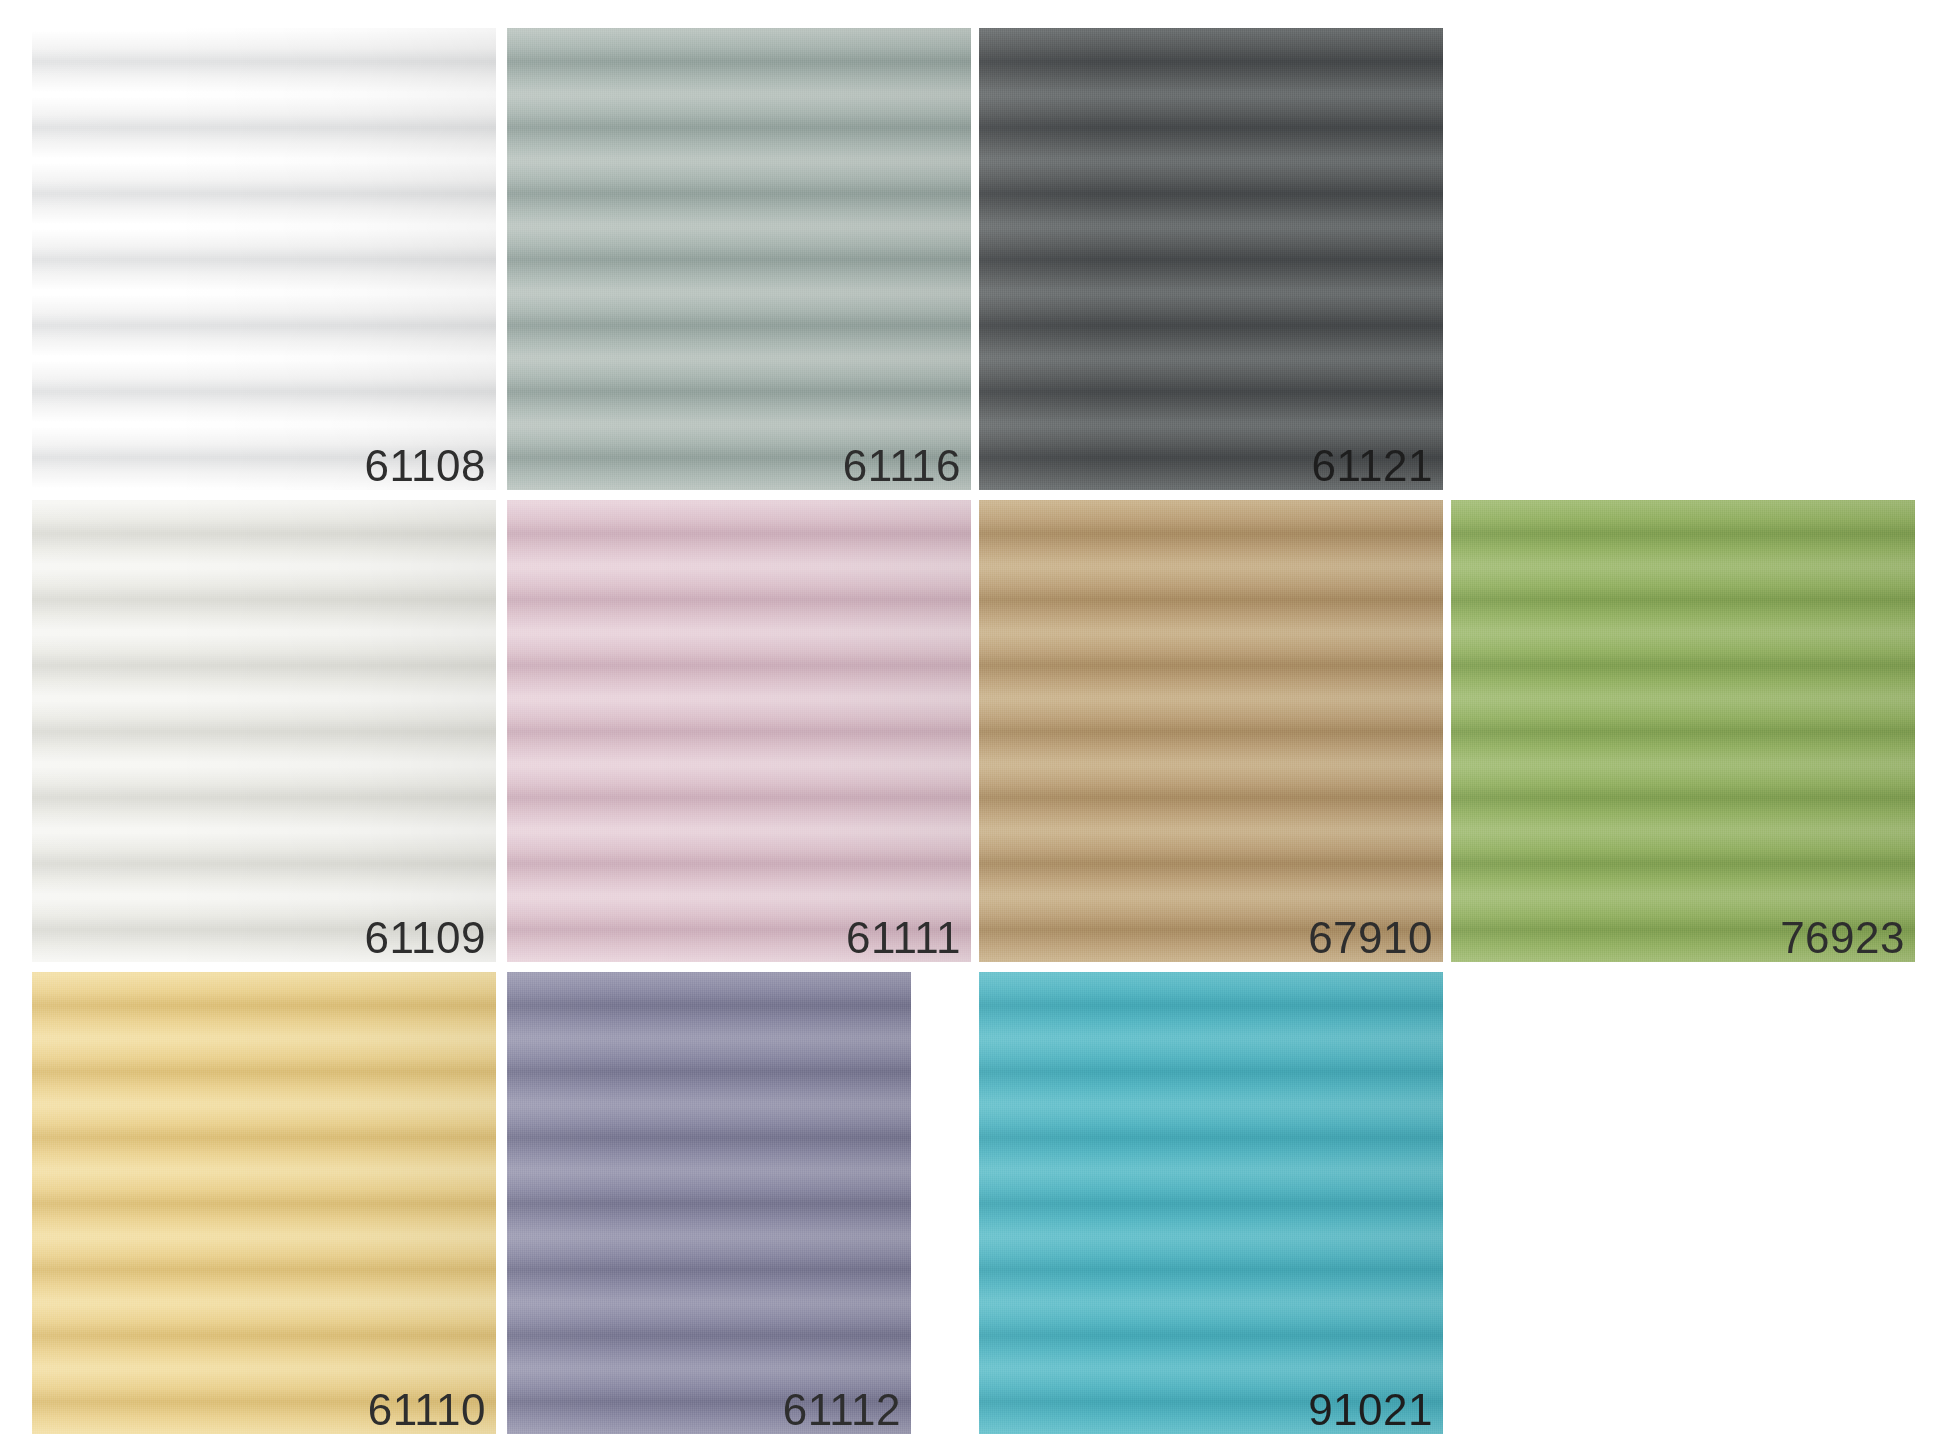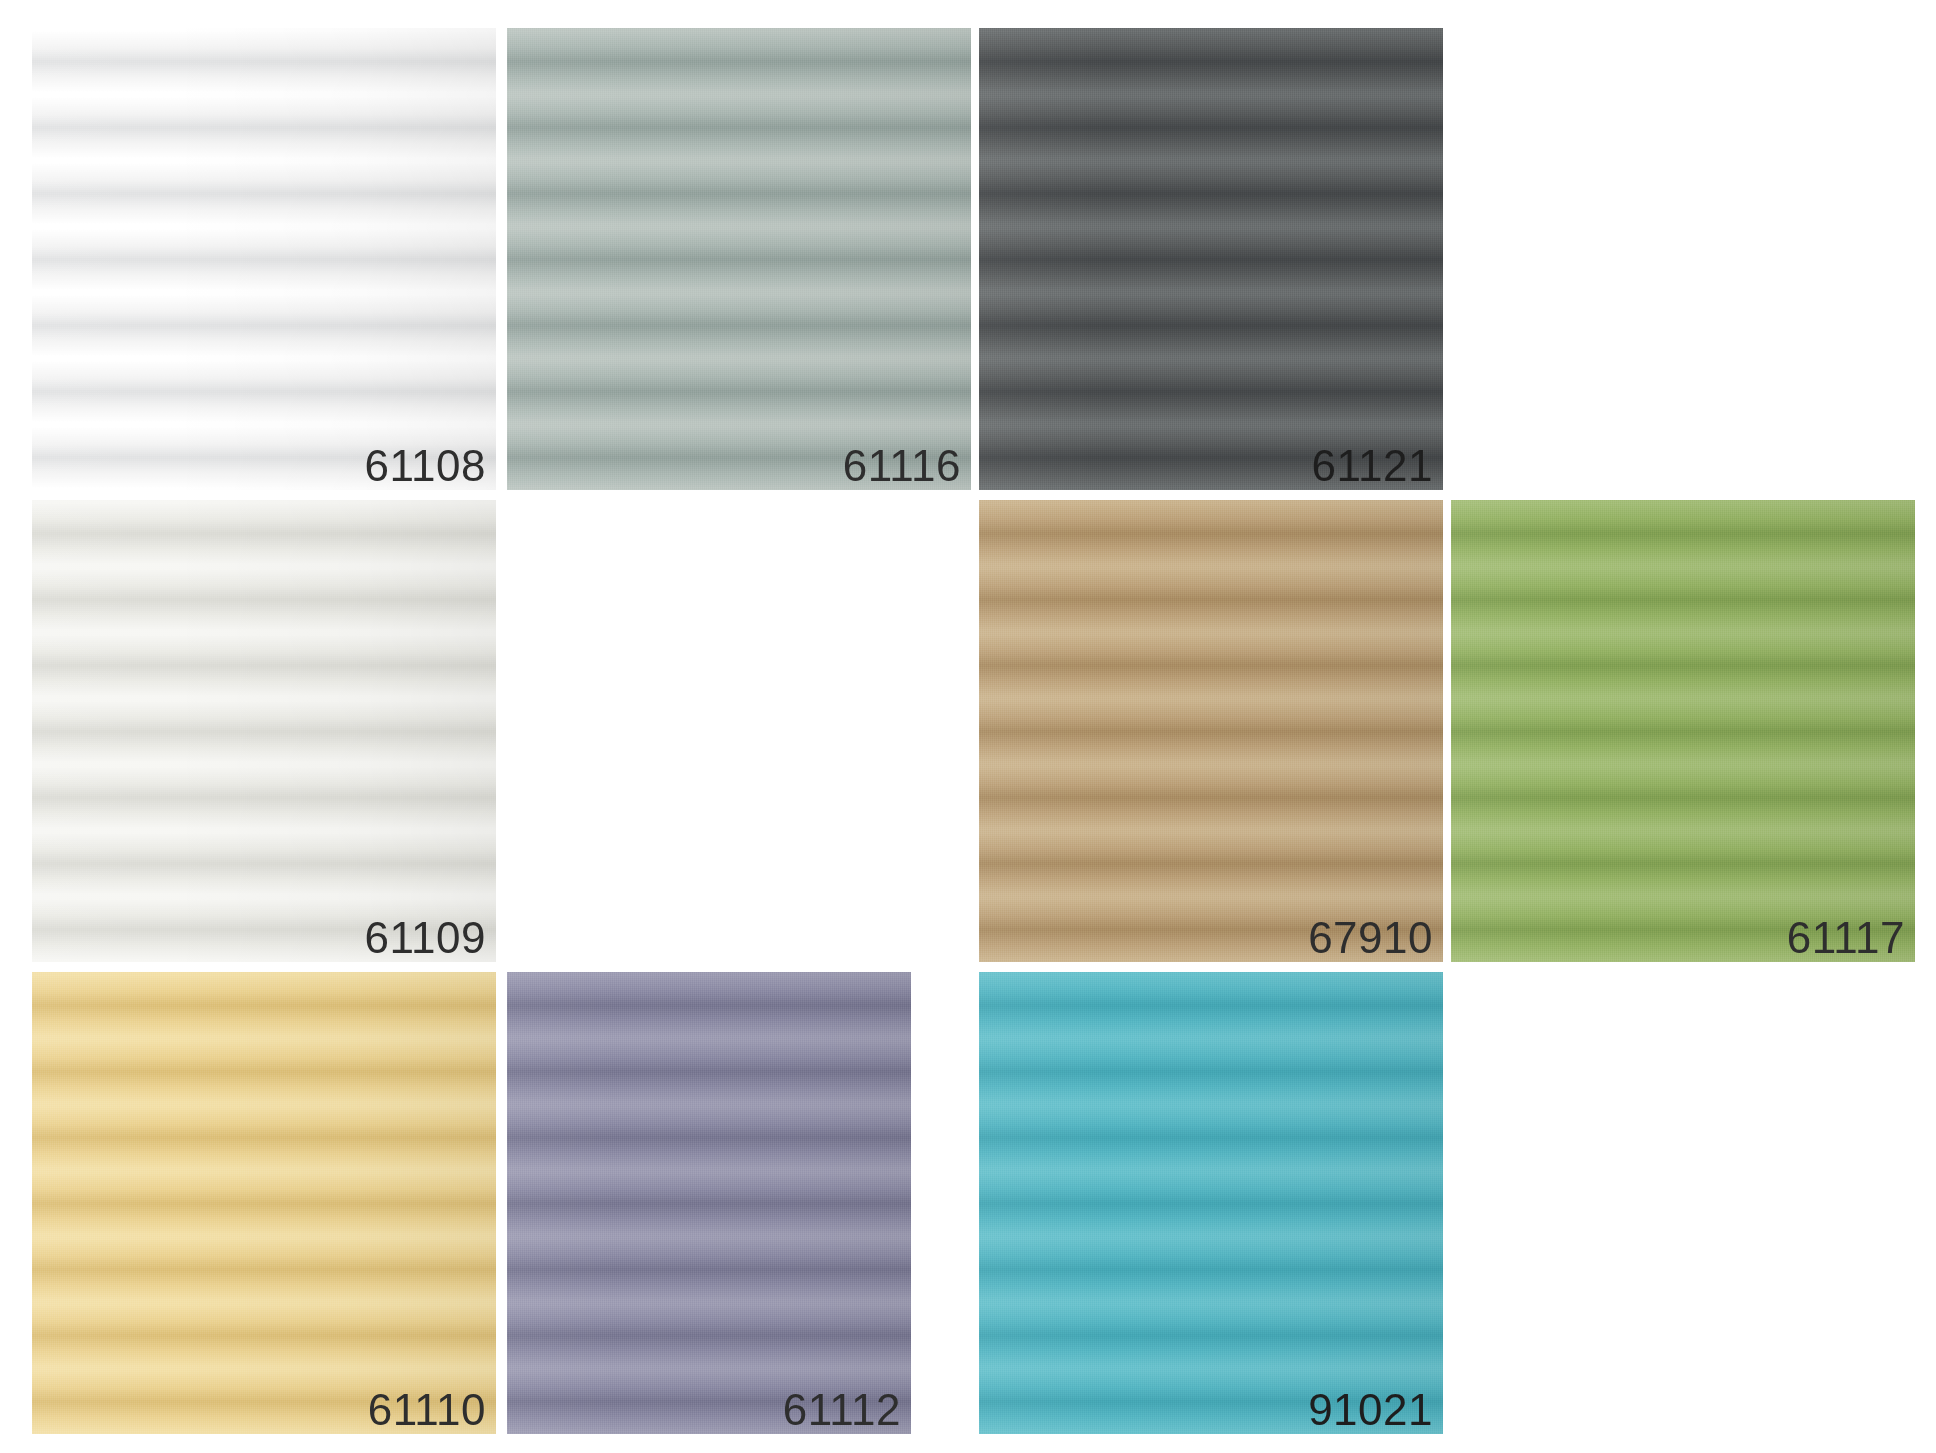--- a/index.html
+++ b/index.html
@@ -109,33 +109,40 @@
       <div class="sheen"></div>
       <div class="swatch-label" style="color: rgb(30, 30, 30);">61121</div>
     </div>
     <div class="swatch" style="left: 32px; top: 500px; width: 464px; height: 462px;">
       <div class="fabric-base" style="background: rgb(235, 235, 230);"></div>
       <div class="pleats" style="background-image: repeating-linear-gradient(rgb(247, 247, 244) 0px, rgb(247, 247, 244) 3px, rgb(235, 235, 230) 19.8px, rgb(220, 220, 214) 33px, rgb(220, 220, 214) 34.32px, rgb(235, 235, 230) 48.84px, rgb(247, 247, 244) 64.02px, rgb(247, 247, 244) 66px); background-size: 100% 66px;"></div>
       <div class="weave"></div>
       <div class="sheen"></div>
       <div class="swatch-label" style="color: rgb(46, 46, 46);">61109</div>
     </div>
+    <div class="swatch" style="left: 507px; top: 500px; width: 464px; height: 462px;">
+      <div class="fabric-base" style="background: rgb(221, 195, 205);"></div>
+      <div class="pleats" style="background-image: repeating-linear-gradient(rgb(233, 212, 220) 0px, rgb(233, 212, 220) 3px, rgb(221, 195, 205) 19.8px, rgb(205, 175, 187) 33px, rgb(205, 175, 187) 34.32px, rgb(221, 195, 205) 48.84px, rgb(233, 212, 220) 64.02px, rgb(233, 212, 220) 66px); background-size: 100% 66px;"></div>
+      <div class="weave"></div>
+      <div class="sheen"></div>
+      <div class="swatch-label" style="color: rgb(46, 46, 46);">61111</div>
+    </div>
     <div class="swatch" style="left: 979px; top: 500px; width: 464px; height: 462px;">
       <div class="fabric-base" style="background: rgb(188, 161, 121);"></div>
       <div class="pleats" style="background-image: repeating-linear-gradient(rgb(203, 180, 142) 0px, rgb(203, 180, 142) 3px, rgb(188, 161, 121) 19.8px, rgb(169, 140, 99) 33px, rgb(169, 140, 99) 34.32px, rgb(188, 161, 121) 48.84px, rgb(203, 180, 142) 64.02px, rgb(203, 180, 142) 66px); background-size: 100% 66px;"></div>
       <div class="weave"></div>
       <div class="sheen"></div>
       <div class="swatch-label" style="color: rgb(46, 46, 46);">67910</div>
     </div>
     <div class="swatch" style="left: 1451px; top: 500px; width: 464px; height: 462px;">
       <div class="fabric-base" style="background: rgb(147, 177, 99);"></div>
       <div class="pleats" style="background-image: repeating-linear-gradient(rgb(163, 189, 119) 0px, rgb(163, 189, 119) 3px, rgb(147, 177, 99) 19.8px, rgb(128, 159, 82) 33px, rgb(128, 159, 82) 34.32px, rgb(147, 177, 99) 48.84px, rgb(163, 189, 119) 64.02px, rgb(163, 189, 119) 66px); background-size: 100% 66px;"></div>
       <div class="weave"></div>
       <div class="sheen"></div>
-      <div class="swatch-label" style="color: rgb(46, 46, 46);">61117</div>
+      <div class="swatch-label" style="color: rgb(46, 46, 46);">76923</div>
     </div>
     <div class="swatch" style="left: 32px; top: 972px; width: 464px; height: 462px;">
       <div class="fabric-base" style="background: rgb(235, 210, 145);"></div>
       <div class="pleats" style="background-image: repeating-linear-gradient(rgb(243, 224, 168) 0px, rgb(243, 224, 168) 3px, rgb(235, 210, 145) 19.8px, rgb(221, 192, 121) 33px, rgb(221, 192, 121) 34.32px, rgb(235, 210, 145) 48.84px, rgb(243, 224, 168) 64.02px, rgb(243, 224, 168) 66px); background-size: 100% 66px;"></div>
       <div class="weave"></div>
       <div class="sheen"></div>
       <div class="swatch-label" style="color: rgb(46, 46, 46);">61110</div>
     </div>
     <div class="swatch" style="left: 507px; top: 972px; width: 404px; height: 462px;">
       <div class="fabric-base" style="background: rgb(139, 138, 164);"></div>

